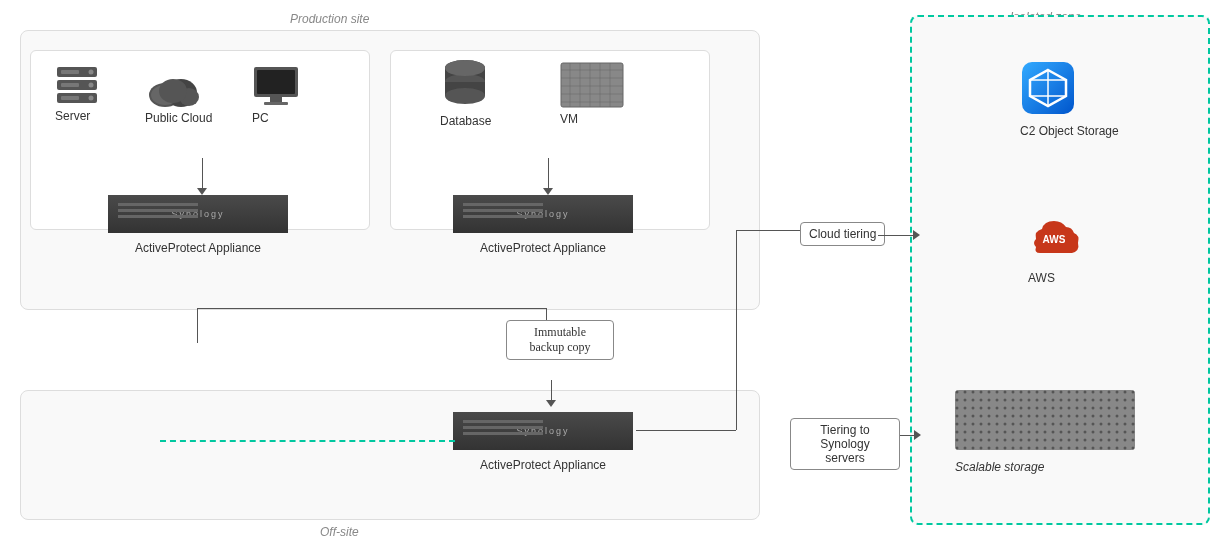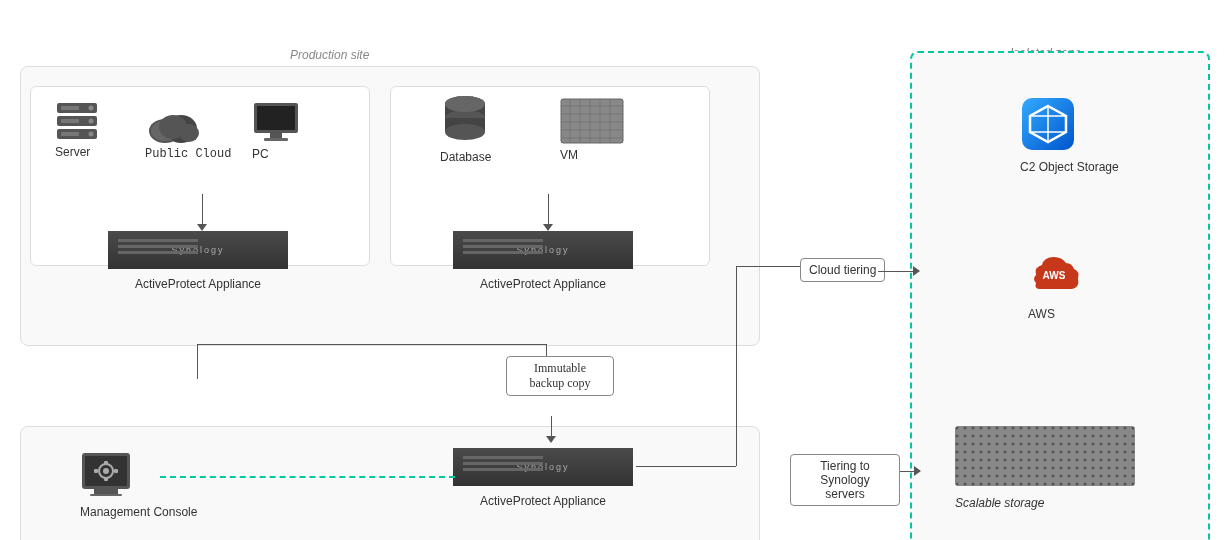--- a/index.html
+++ b/index.html
@@ -10,21 +10,20 @@
       height: 540px;
       overflow: hidden;
       position: relative;
     }
 
     .diagram-container {
       width: 1230px;
       height: 384px;
       position: relative;
       background: #fff;
-      margin-top: 36px;
     }
 
     
     .section-label {
       position: absolute;
       font-size: 12px;
       color: #888;
       font-style: italic;
     }
 
@@ -192,21 +191,21 @@
       <circle cx="36" cy="7" r="2.5" fill="#888"></circle>
       <circle cx="36" cy="20" r="2.5" fill="#888"></circle>
       <circle cx="36" cy="33" r="2.5" fill="#888"></circle>
       <rect x="6" y="5" width="18" height="4" rx="1" fill="#777"></rect>
       <rect x="6" y="18" width="18" height="4" rx="1" fill="#777"></rect>
       <rect x="6" y="31" width="18" height="4" rx="1" fill="#777"></rect>
     </svg>
     <span class="icon-label">Server</span>
   </div>
 
-  <div class="icon-group" style="top: 65px; left: 145px; font-family: Liberation Mono, monospace;">
+  <div class="icon-group" style="top: 65px; left: 145px;">
     <svg width="56" height="42" viewBox="0 0 56 42">
       <ellipse cx="20" cy="30" rx="16" ry="12" fill="#555"></ellipse>
       <ellipse cx="36" cy="28" rx="16" ry="14" fill="#444"></ellipse>
       <ellipse cx="44" cy="32" rx="10" ry="9" fill="#555"></ellipse>
       <ellipse cx="20" cy="30" rx="14" ry="10" fill="#666"></ellipse>
       <ellipse cx="28" cy="26" rx="14" ry="12" fill="#555"></ellipse>
     </svg>
     <span class="icon-label">Public Cloud</span>
   </div>
 
@@ -286,36 +285,20 @@
   <div class="label-box" style="top: 320px; left: 506px; width:108px;">
     <span style="white-space:pre-line;font-family:Liberation Serif, serif;">Immutable
 backup copy</span>
   </div>
 
   <div style="position:absolute; top:380px; left:546px; display:flex; flex-direction:column; align-items:center;">
     <div style="width:1px; height:20px; background:#555;"></div>
     <div style="width:0;height:0;border-left:5px solid transparent;border-right:5px solid transparent;border-top:7px solid #555;"></div>
   </div>
 
-  <div class="icon-group" style="top: 415px; left: 80px;">
-    <svg width="52" height="46" viewBox="0 0 52 46">
-      <rect x="2" y="2" width="48" height="36" rx="3" fill="#555"></rect>
-      <rect x="5" y="5" width="42" height="30" rx="1" fill="#333"></rect>
-      <rect x="14" y="38" width="24" height="5" fill="#555"></rect>
-      <rect x="10" y="43" width="32" height="2" rx="1" fill="#666"></rect>
-
-      <circle cx="26" cy="20" r="7" fill="none" stroke="#aaa" stroke-width="2"></circle>
-      <circle cx="26" cy="20" r="3" fill="#aaa"></circle>
-      <rect x="24" y="10" width="4" height="4" rx="1" fill="#aaa"></rect>
-      <rect x="24" y="26" width="4" height="4" rx="1" fill="#aaa"></rect>
-      <rect x="14" y="18" width="4" height="4" rx="1" fill="#aaa"></rect>
-      <rect x="34" y="18" width="4" height="4" rx="1" fill="#aaa"></rect>
-    </svg>
-    <span class="icon-label" style="margin-top:4px;">Management Console</span>
-  </div>
 
   <div class="appliance-box" style="top: 412px; left: 453px;">
     <div class="nas-device">
       <span class="nas-logo">Synology</span>
     </div>
     <span class="icon-label" style="margin-top:4px;">ActiveProtect Appliance</span>
   </div>
 
   <div class="dashed-line" style="top: 440px; left: 160px; width: 295px;"></div>
 

